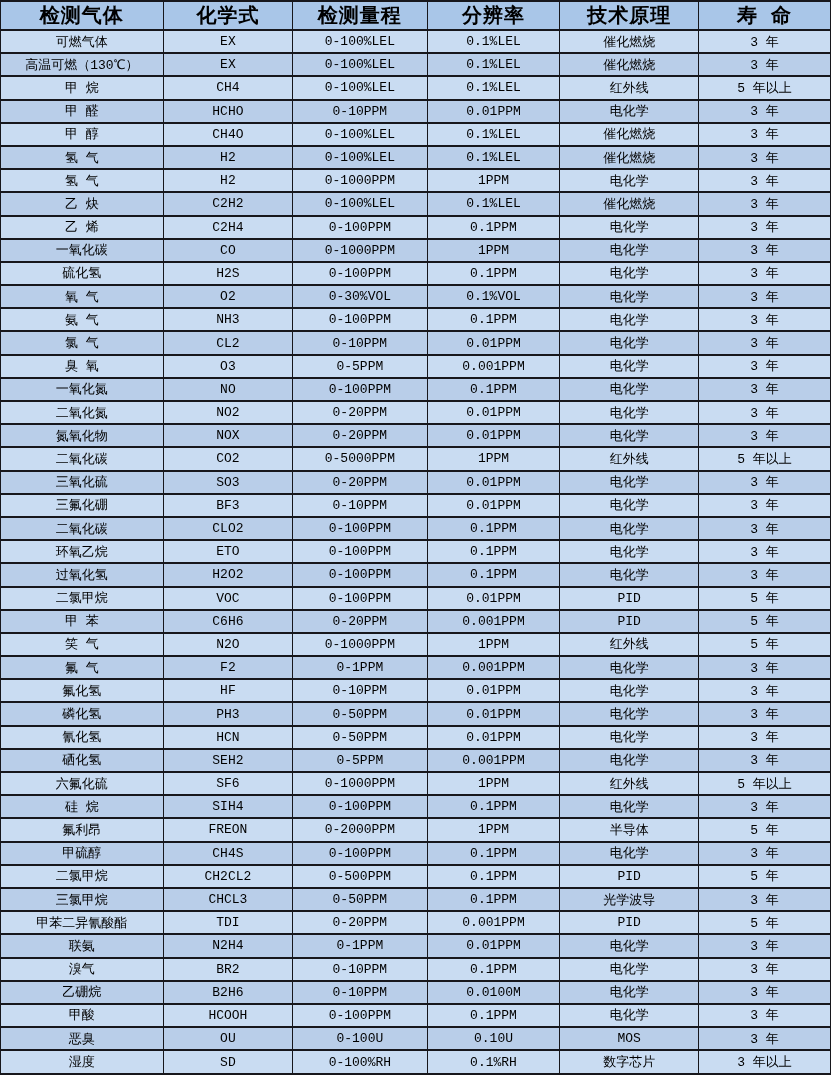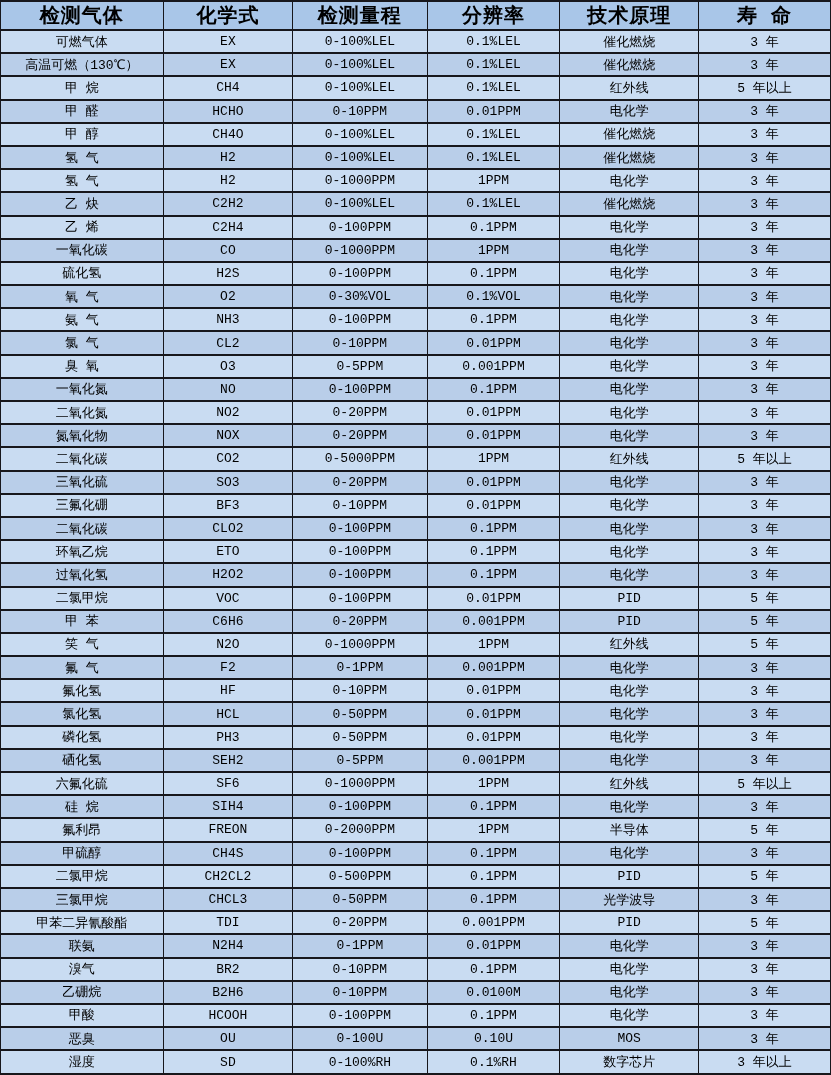--- a/index.html
+++ b/index.html
@@ -299,30 +299,30 @@
       </tr>
       <tr data-name="table-row">
         <td data-name="table-cell">氟化氢</td>
         <td data-name="table-cell">HF</td>
         <td data-name="table-cell">0-10PPM</td>
         <td data-name="table-cell">0.01PPM</td>
         <td data-name="table-cell">电化学</td>
         <td data-name="table-cell">3 年</td>
       </tr>
       <tr data-name="table-row">
-        <td data-name="table-cell">氯化氢</td>
-        <td data-name="table-cell">HCL</td>
-        <td data-name="table-cell">0-50PPM</td>
-        <td data-name="table-cell">0.01PPM</td>
-        <td data-name="table-cell">电化学</td>
-        <td data-name="table-cell">3 年</td>
-      </tr>
-      <tr data-name="table-row">
         <td data-name="table-cell">磷化氢</td>
         <td data-name="table-cell">PH3</td>
+        <td data-name="table-cell">0-50PPM</td>
+        <td data-name="table-cell">0.01PPM</td>
+        <td data-name="table-cell">电化学</td>
+        <td data-name="table-cell">3 年</td>
+      </tr>
+      <tr data-name="table-row">
+        <td data-name="table-cell">氰化氢</td>
+        <td data-name="table-cell">HCN</td>
         <td data-name="table-cell">0-50PPM</td>
         <td data-name="table-cell">0.01PPM</td>
         <td data-name="table-cell">电化学</td>
         <td data-name="table-cell">3 年</td>
       </tr>
       <tr data-name="table-row">
         <td data-name="table-cell">硒化氢</td>
         <td data-name="table-cell">SEH2</td>
         <td data-name="table-cell">0-5PPM</td>
         <td data-name="table-cell">0.001PPM</td>

